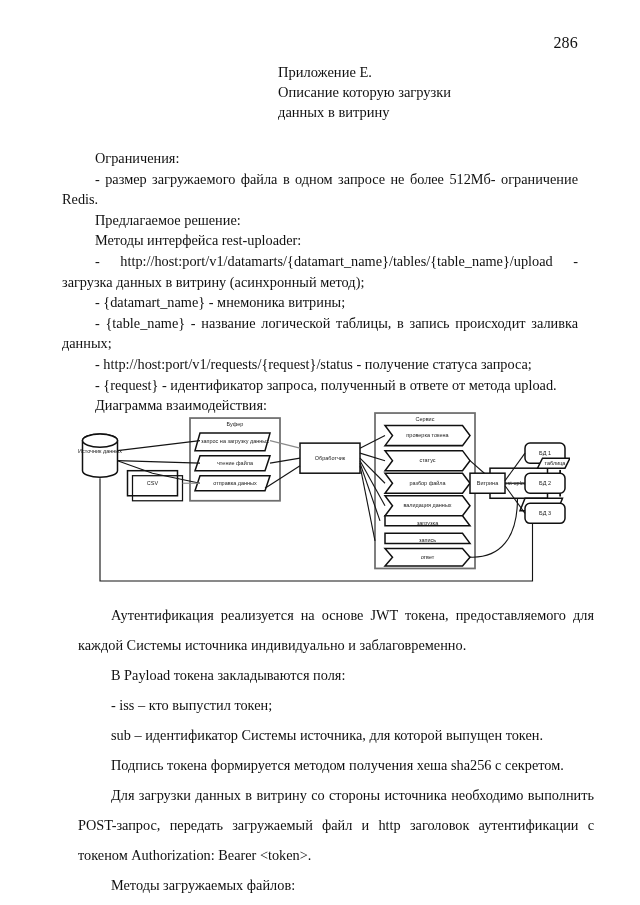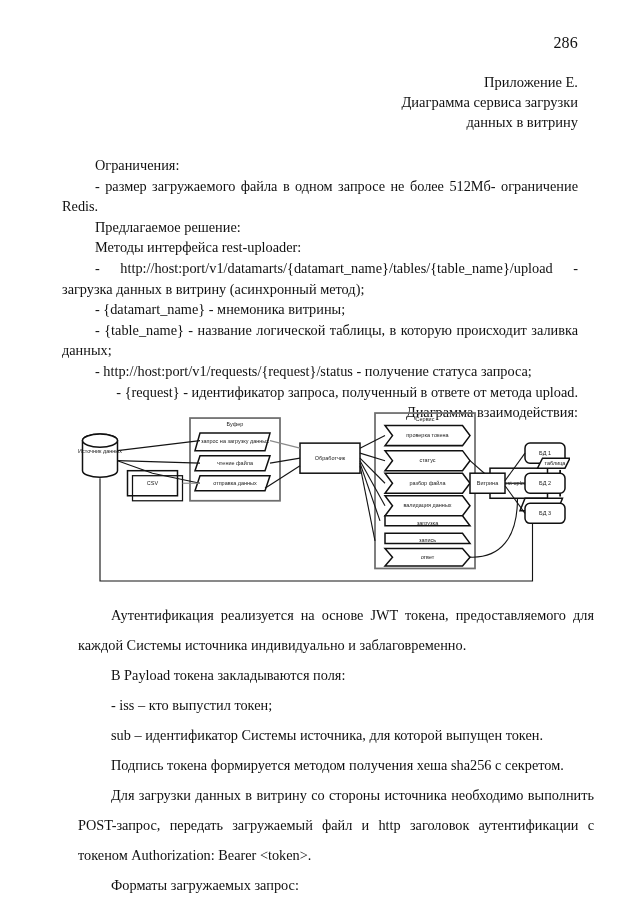--- a/index.html
+++ b/index.html
@@ -26,46 +26,46 @@
   .page-number {
     position: absolute;
     top: 34px;
     right: 62px;
     font-size: 16px;
     letter-spacing: .2px;
   }
 
   .appendix-block {
     position: absolute;
-    top: 72px;
+    top: 62px;
     right: 62px;
     width: 300px;
-    text-align: right;
+    text-align: left;
     font-size: 14.5px;
     line-height: 20px;
   }
   .appendix-block div { white-space: nowrap; }
 
   
   .body-text {
     position: absolute;
     left: 62px;
-    top: 155px;
+    top: 148px;
     width: 516px;
     font-size: 14.3px;
     line-height: 20.6px;
   }
   .body-text p {
     margin: 0;
     text-align: justify;
     text-justify: inter-word;
     text-indent: 0;
   }
   .body-text p.ind { text-indent: 33px; }
-  .body-text p.nohy { text-align: right; }
+  .body-text p.nohy { text-align: left; }
 
   
   .body-text-2 {
     position: absolute;
     left: 78px;
     top: 600px;
     width: 516px;
     font-size: 14.3px;
     line-height: 30px;
   }
@@ -101,32 +101,32 @@
 </style>
 </head>
 <body>
 
 <div class="page">
 
   <div class="page-number">286</div>
 
   <div class="appendix-block">
     <div>Приложение Е.</div>
-    <div>Диаграмма сервиса загрузки</div>
+    <div>Описание которую загрузки</div>
     <div>данных в витрину</div>
   </div>
 
   <div class="body-text">
     <p class="ind">Ограничения:</p>
     <p class="ind">- размер загружаемого файла в одном запросе не более 512Мб- ограничение Redis.</p>
     <p class="ind">Предлагаемое решение:</p>
     <p class="ind">Методы интерфейса rest-uploader:</p>
     <p class="ind">- http://host:port/v1/datamarts/{datamart_name}/tables/{table_name}/upload - загрузка данных в витрину (асинхронный метод);</p>
     <p class="ind">- {datamart_name} - мнемоника витрины;</p>
-    <p class="ind">- {table_name} - название логической таблицы, в которую происходит заливка данных;</p>
+    <p class="ind">- {table_name} - название логической таблицы, в запись происходит заливка данных;</p>
     <p class="ind">- http://host:port/v1/requests/{request}/status - получение статуса запроса;</p>
     <p class="ind nohy">- {request} - идентификатор запроса, полученный в ответе от метода upload.</p>
     <p class="ind nohy">Диаграмма взаимодействия:</p>
   </div>
 
   <div class="diagram">
     <svg viewBox="0 0 200 75" preserveAspectRatio="none">
 
       <g>
         <path class="dg-shape" d="M5,17 a7,2.6 0 0 1 14,0 v12 a7,2.6 0 0 1 -14,0 z"></path>
@@ -270,18 +270,18 @@
     </svg>
   </div>
 
   <div class="body-text-2">
     <p class="ind">Аутентификация реализуется на основе JWT токена, предоставляемого для каждой Системы источника индивидуально и заблаговременно.</p>
     <p class="ind">В Payload токена закладываются поля:</p>
     <p class="ind">- iss – кто выпустил токен;</p>
     <p class="ind">sub – идентификатор Системы источника, для которой выпущен токен.</p>
     <p class="ind">Подпись токена формируется методом получения хеша sha256 с секретом.</p>
     <p class="ind">Для загрузки данных в витрину со стороны источника необходимо выполнить POST-запрос, передать загружаемый файл и http заголовок аутентификации с токеном Authorization: Bearer &lt;token&gt;.</p>
-    <p class="ind last">Форматы загружаемых запрос:</p>
+    <p class="ind last">Методы загружаемых файлов:</p>
     <p class="ind last">- CSV;</p>
     <p class="ind last">- JSON.</p>
   </div>
 
 </div>
 
 </body></html>

